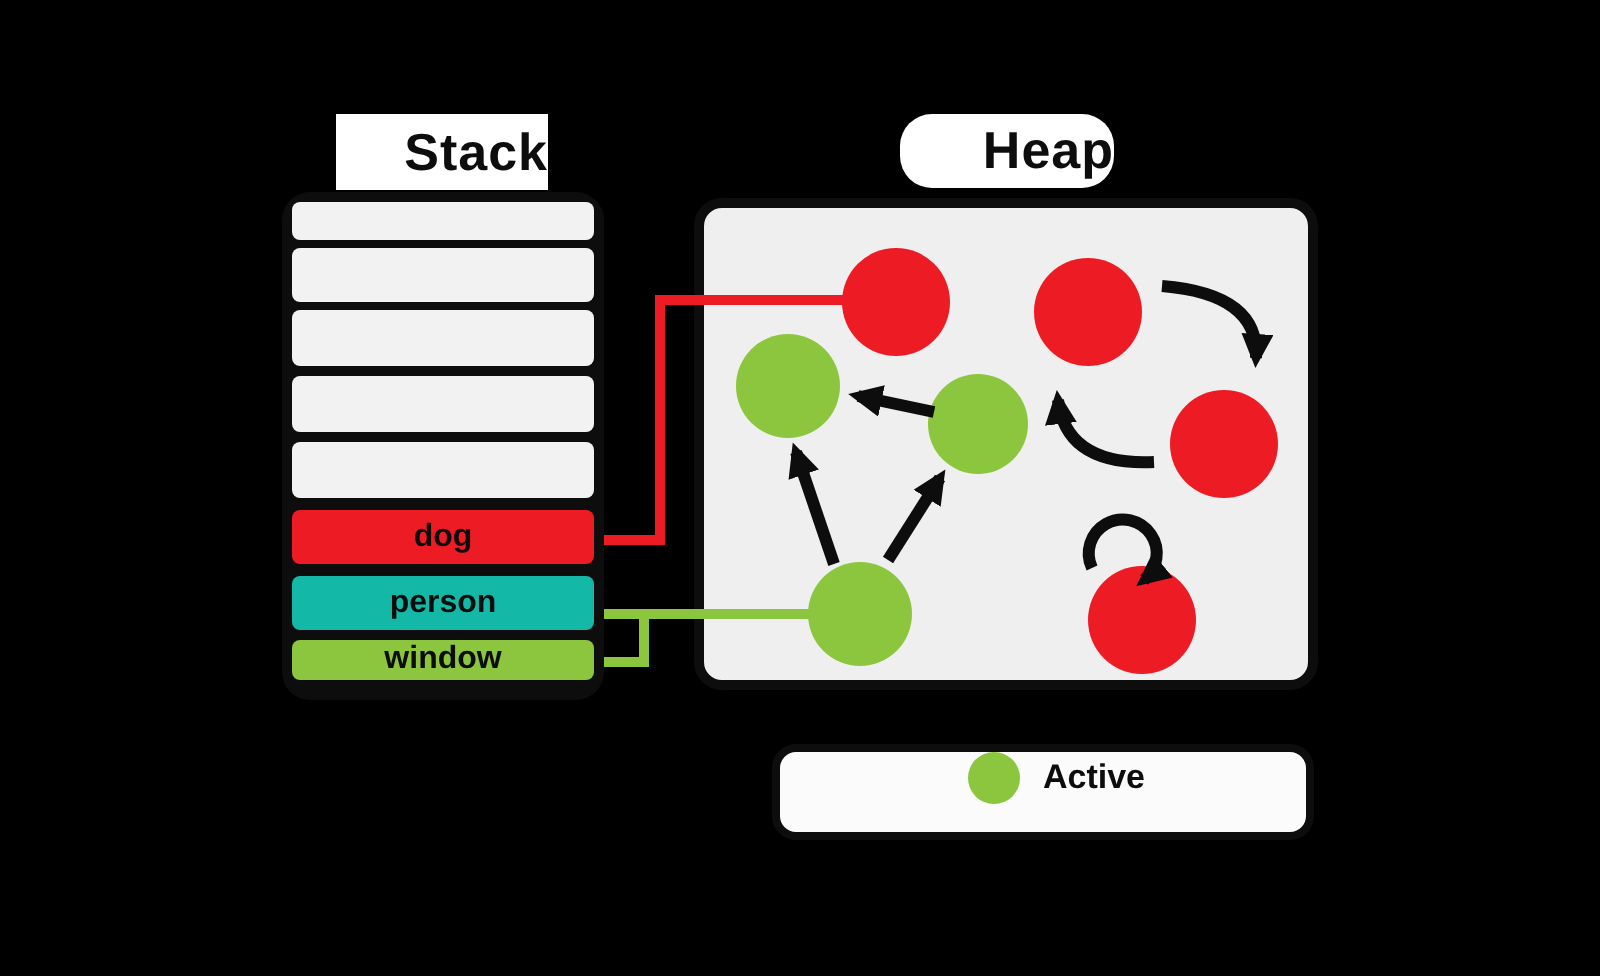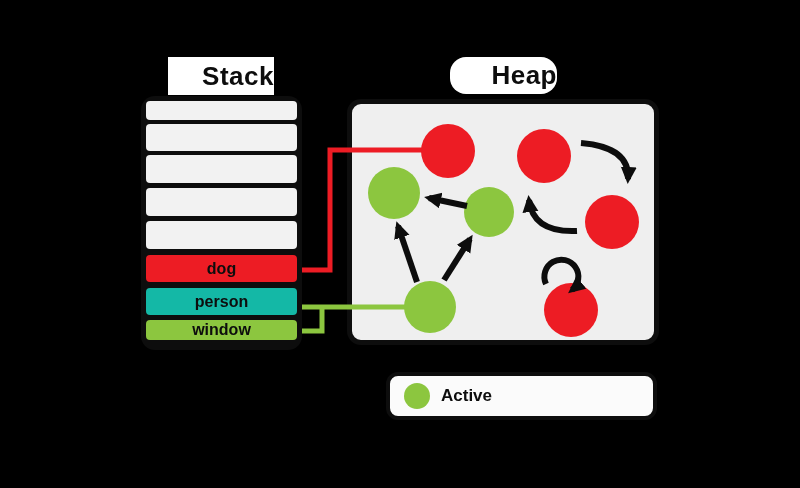--- a/index.html
+++ b/index.html
@@ -71,20 +71,21 @@
     position: absolute;
     left: 386px; top: 372px;
     width: 271px; height: 48px;
     background: #fbfbfb;
     border: 4px solid #0d0d0d;
     border-radius: 12px;
     box-sizing: border-box;
     display: flex;
     align-items: center;
     z-index: 3;
+    flex-direction: column;
   }
   .legend-item {
     display: flex;
     align-items: center;
   }
   .legend-item .dot {
     width: 26px; height: 26px;
     border-radius: 50%;
     margin-right: 11px;
   }

